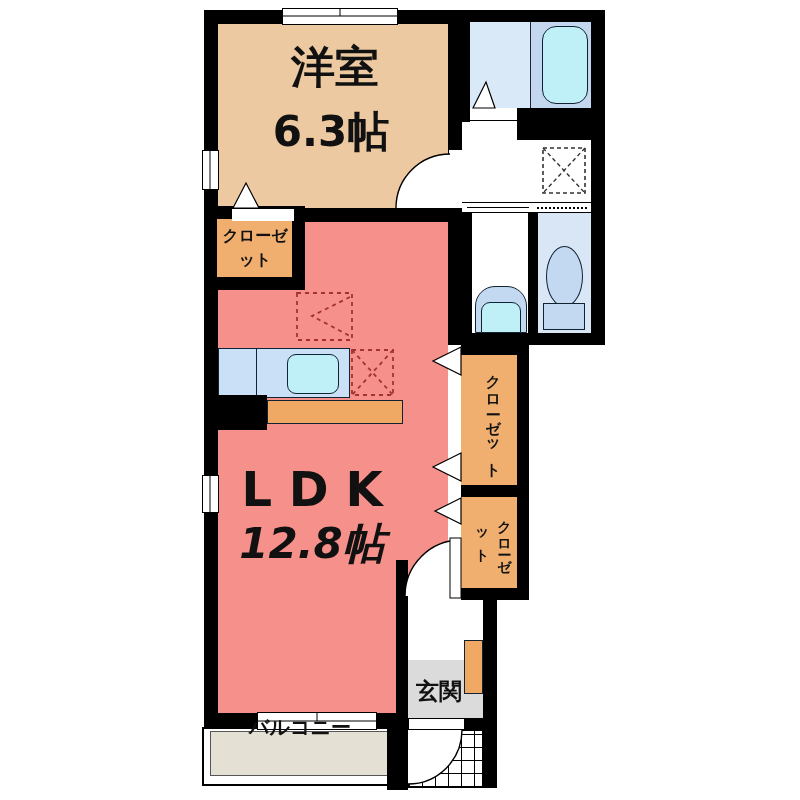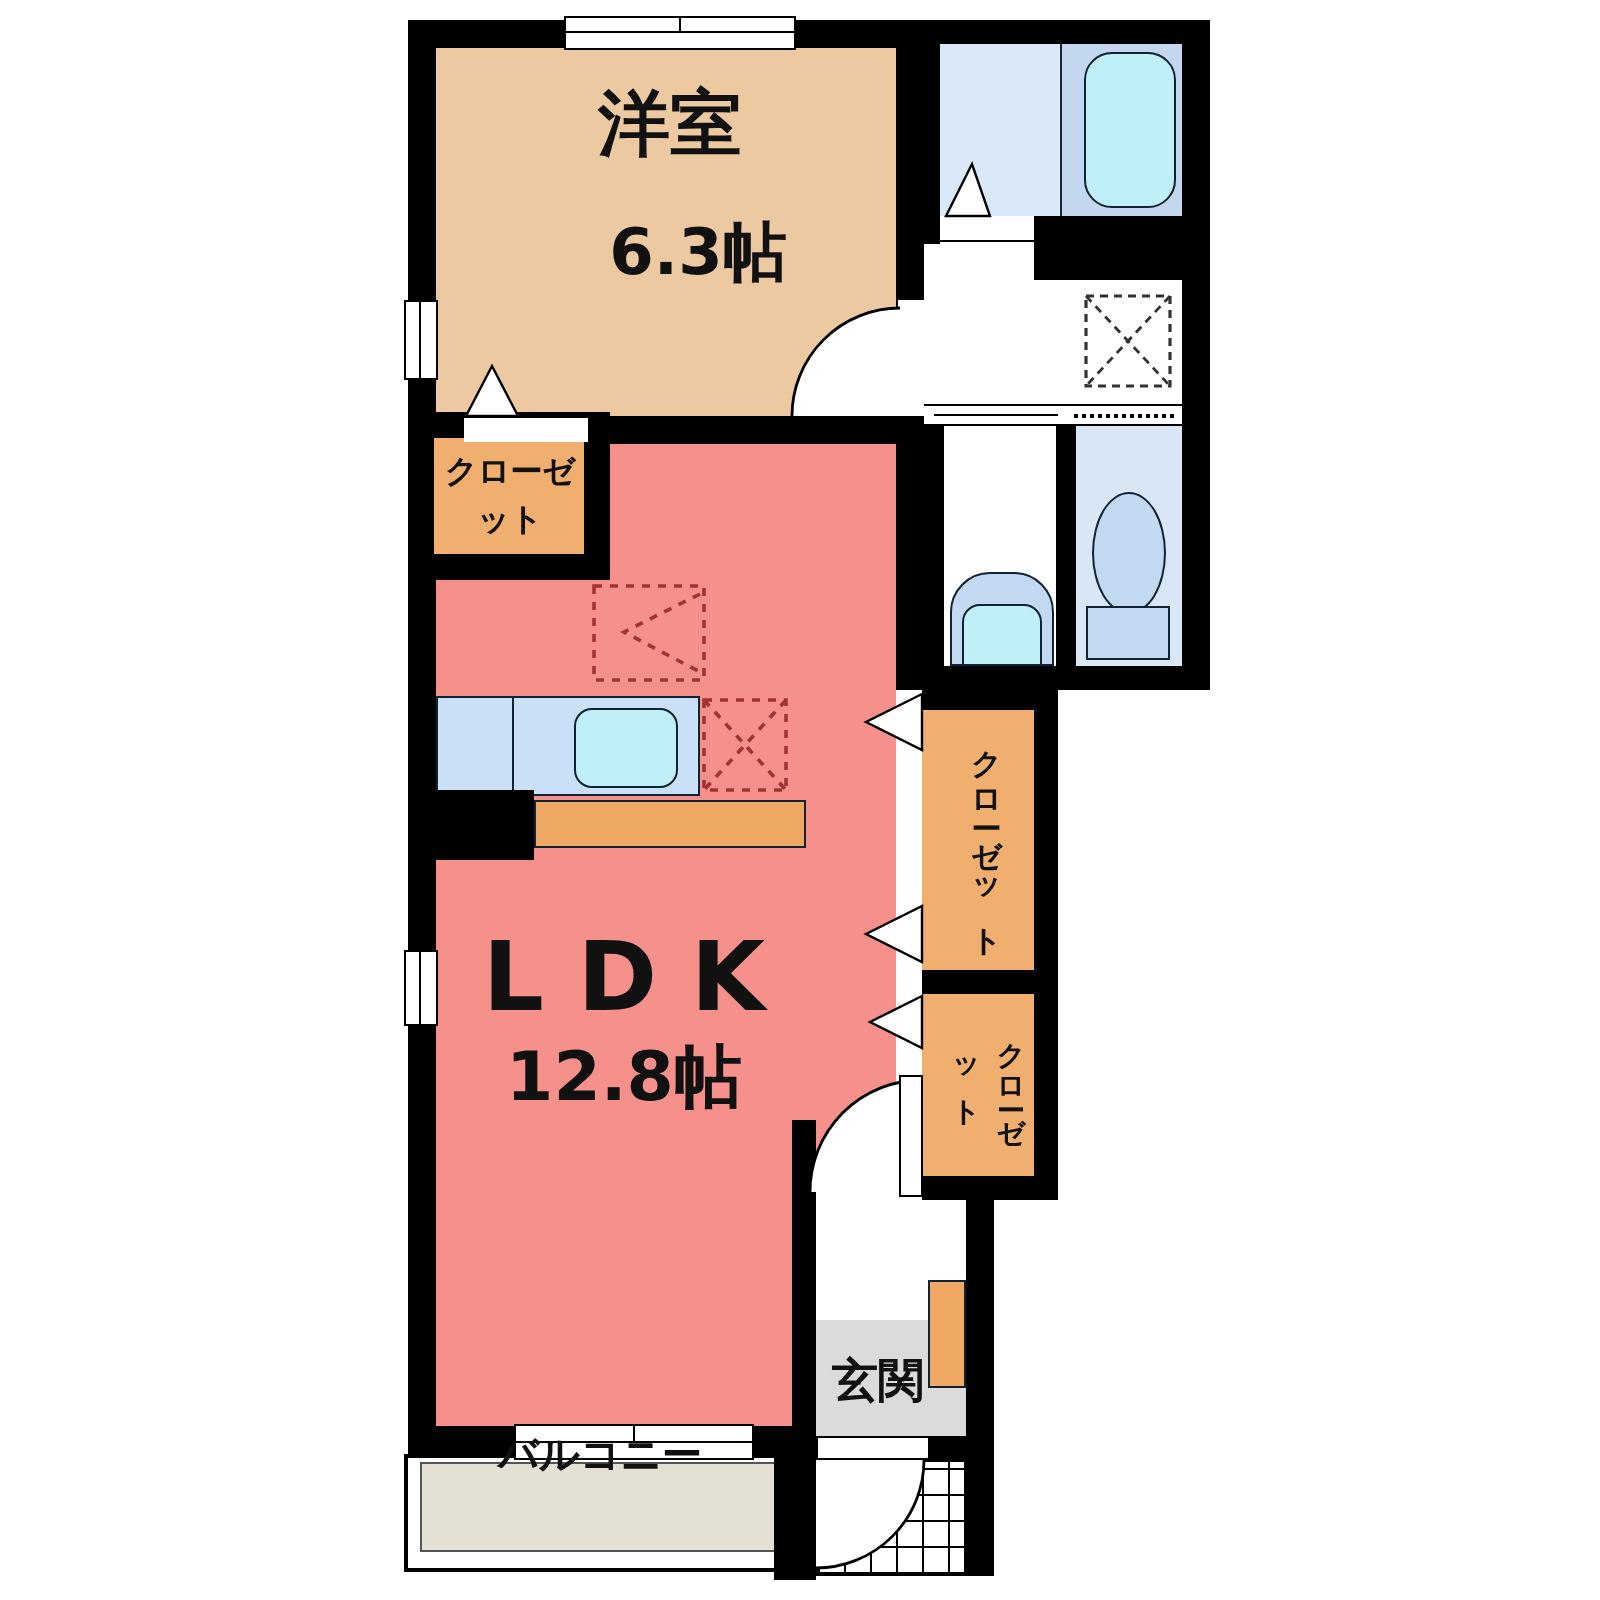--- a/index.html
+++ b/index.html
@@ -122,25 +122,25 @@
       <line x1="352" y1="350" x2="393" y2="395" stroke="#A33333" stroke-width="1.8" stroke-dasharray="4,4"></line>
       <line x1="393" y1="350" x2="352" y2="395" stroke="#A33333" stroke-width="1.8" stroke-dasharray="4,4"></line>
     </g>
     <g>
       <rect x="543" y="148" width="42" height="45" fill="none" stroke="#333" stroke-width="1.6" stroke-dasharray="4,3"></rect>
       <line x1="543" y1="148" x2="585" y2="193" stroke="#333" stroke-width="1.4" stroke-dasharray="4,3"></line>
       <line x1="585" y1="148" x2="543" y2="193" stroke="#333" stroke-width="1.4" stroke-dasharray="4,3"></line>
     </g>
   </svg>
 
-  <div class="lbl" style="left:222px;top:42px;width:226px;font-size:36px;">洋室</div>
-  <div class="lbl" style="left:236px;top:108px;width:226px;font-size:32px;">6.3帖</div>
+  <div class="lbl" style="left:222px;top:42px;width:226px;font-size:44px;">洋室</div>
+  <div class="lbl" style="left:218px;top:108px;width:226px;font-size:42px;">6.3帖</div>
 
   <div class="lbl" style="left:212px;top:462px;width:200px;font-size:48px;letter-spacing:0.35em;text-indent:0.35em;">LDK</div>
-  <div class="lbl" style="left:212px;top:520px;width:200px;font-size:34px;">12.8帖</div>
+  <div class="lbl" style="left:212px;top:520px;width:200px;font-size:42px;font-style:italic;">12.8帖</div>
 
   <div class="lbl" style="left:221px;top:224px;width:68px;font-size:16px;line-height:1.5;word-break:break-all;">クローゼット</div>
 
   <div class="lbl vert" style="left:484px;top:357px;height:124px;font-size:15px;letter-spacing:4px;">クローゼット</div>
 
   <div class="lbl vert" style="left:474px;top:508px;width:42px;height:62px;font-size:14px;letter-spacing:2px;word-break:break-all;line-height:1.6;">クローゼット</div>
 
   <div class="lbl" style="left:408px;top:678px;width:62px;font-size:23px;">玄関</div>
 
   <div class="lbl" style="left:212px;top:716px;width:176px;font-size:20px;">バルコニー</div>

